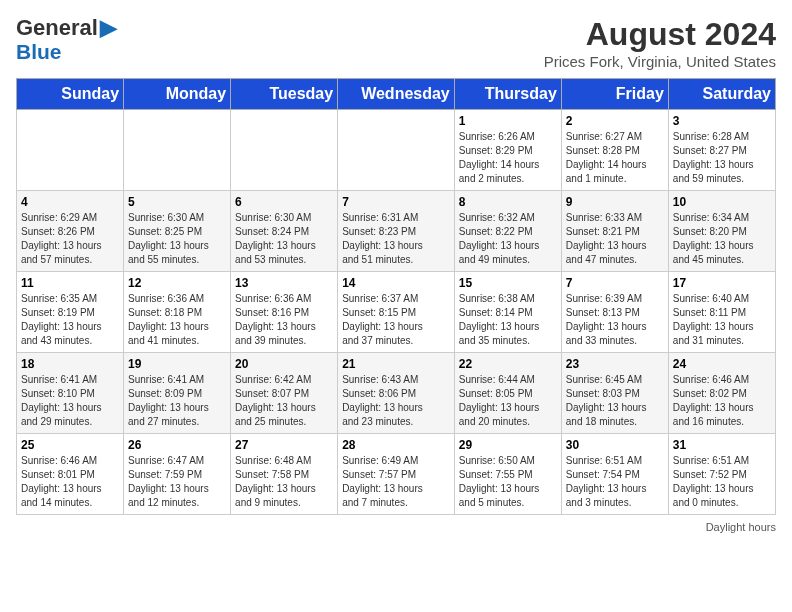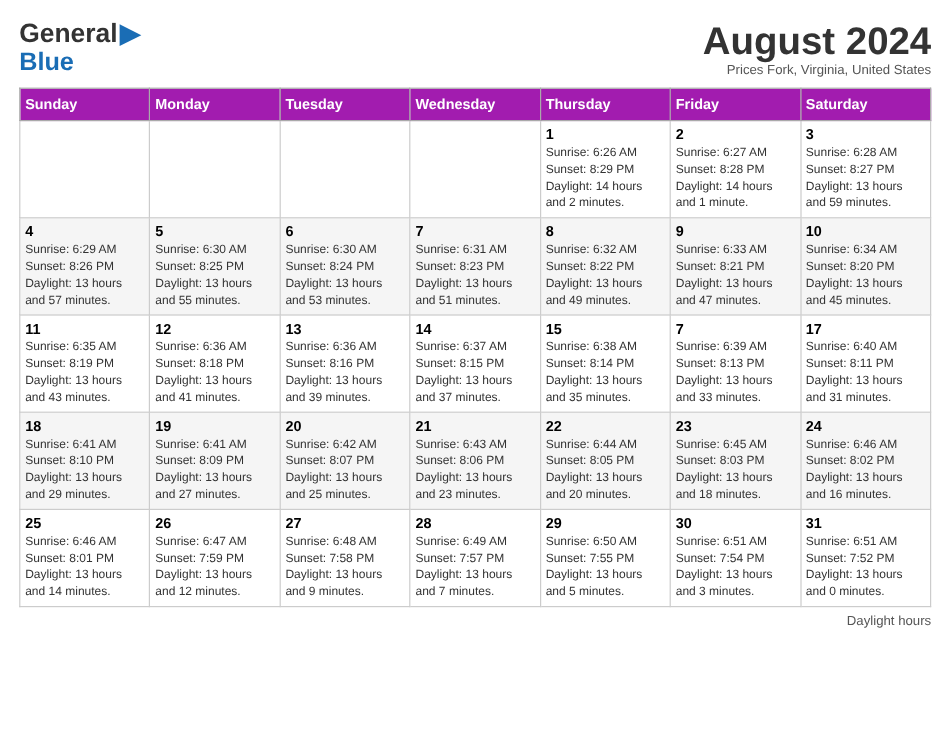--- a/index.html
+++ b/index.html
@@ -33,35 +33,35 @@
     }
     .title-section {
       text-align: right;
     }
     .month-title {
       font-size: 32px;
       font-weight: bold;
       color: #333;
     }
     .location-title {
-      font-size: 11px;
+      font-size: 15px;
       color: #555;
     }
     .calendar {
       width: 100%;
       border-collapse: collapse;
       font-size: 11px;
     }
     .calendar th {
-      background: #a21caf;
+      background: #1d4ed8;
       color: #fff;
       padding: 6px 4px;
-      text-align: left;
+      text-align: right;
       border: 1px solid #aaa;
-      font-size: 12px;
+      font-size: 16px;
     }
     .calendar td {
       border: 1px solid #ccc;
       vertical-align: top;
       padding: 4px;
       height: 80px;
       background: #fff;
     }
     .calendar tr:nth-child(even) td {
       background: #f5f5f5;

